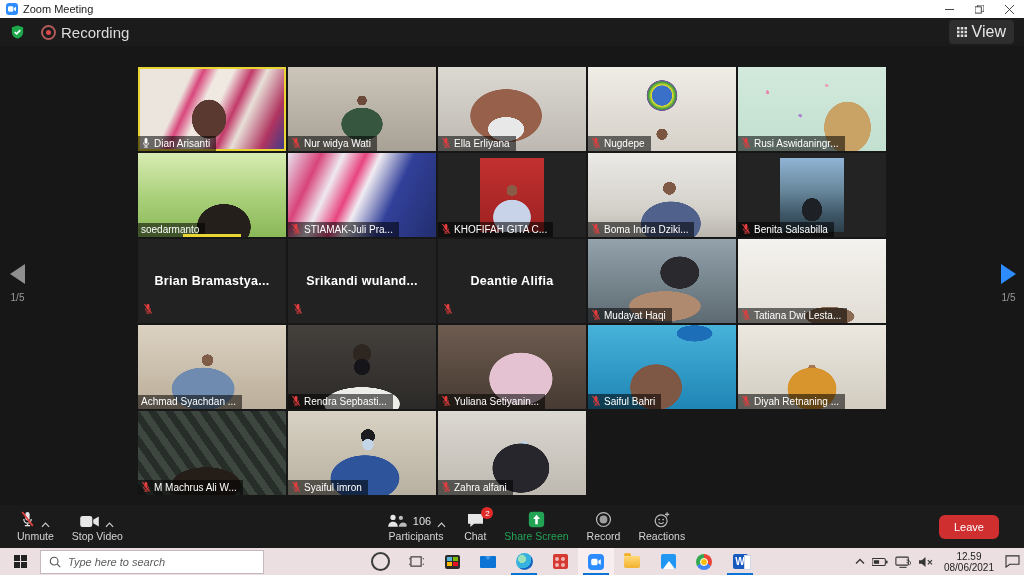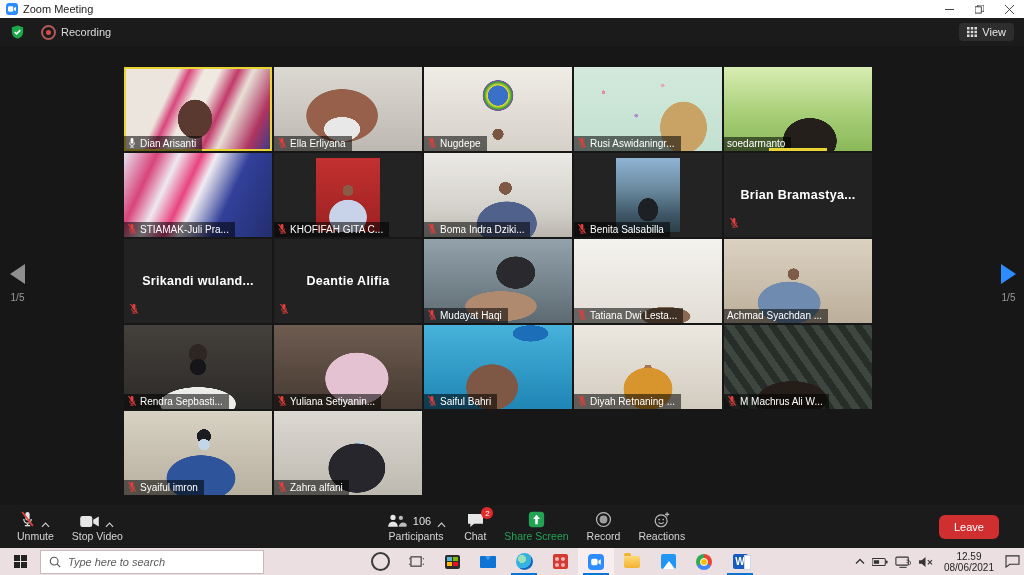--- a/index.html
+++ b/index.html
@@ -12,27 +12,27 @@
     display:flex;align-items:center;justify-content:center;flex:0 0 auto;}
   .titletext{font-size:11px;color:#222;margin-left:5px;flex:1;}
   .winctl{width:30px;height:18px;display:flex;align-items:center;justify-content:center;color:#333;}
 
   
   .topbar{height:28px;background:#1b1b1b;display:flex;align-items:center;padding:0 10px;}
   .recwrap{display:flex;align-items:center;margin-left:16px;gap:5px;}
   .recdot{width:11px;height:11px;border-radius:50%;border:2px solid #b05a5a;background:#1b1b1b;
     display:flex;align-items:center;justify-content:center;}
   .recdot i{width:5px;height:5px;border-radius:50%;background:#d94a4a;display:block;}
-  .reclabel{font-size:11px;color:#dcdcdc;}
+  .reclabel{font-size:15px;color:#dcdcdc;}
   .viewbtn{margin-left:auto;background:#2e2e2e;border-radius:4px;padding:3px 8px;display:flex;
-    align-items:center;gap:5px;color:#e6e6e6;font-size:11px;}
+    align-items:center;gap:5px;color:#e6e6e6;font-size:16px;}
 
   
   .stage{position:relative;height:459px;background:#171717;}
-  .grid{position:absolute;left:124px;top:21px;display:grid;
+  .grid{position:absolute;left:138px;top:21px;display:grid;
     grid-template-columns:repeat(5,148px);grid-auto-rows:84px;gap:2px;}
   .tile{position:relative;background:#232323;overflow:hidden;}
   .tile.active{box-shadow:inset 0 0 0 2px #e8d432;}
   .plate{position:absolute;left:0;bottom:0;display:flex;align-items:center;gap:3px;
     background:rgba(0,0,0,0.55);padding:1px 6px 2px 3px;max-width:96%;}
   .pname{font-size:10px;color:#fff;white-space:nowrap;overflow:hidden;text-overflow:ellipsis;}
   .center-name{position:absolute;inset:0;display:flex;align-items:center;justify-content:center;
     font-size:12.5px;font-weight:bold;color:#fff;letter-spacing:.3px;}
   .corner-mic{position:absolute;left:5px;bottom:4px;}
   .photo{position:absolute;left:50%;top:50%;transform:translate(-50%,-50%);width:64px;height:74px;}
@@ -171,20 +171,32 @@
           <div class="plate">
             <svg width="10" height="12" viewBox="0 0 14 16">
               <rect x="5" y="1" width="4" height="8" rx="2" fill="#ffffff"></rect>
               <path d="M3.5 7.5a3.5 4 0 0 0 7 0" fill="none" stroke="#ffffff" stroke-width="1.2"></path>
               <line x1="7" y1="12" x2="7" y2="13.5" stroke="#ffffff" stroke-width="1.2"></line>
               <line x1="4.5" y1="13.8" x2="9.5" y2="13.8" stroke="#ffffff" stroke-width="1.2"></line>
             </svg>
             <span class="pname">Dian Arisanti</span>
           </div>
         </div>
+        <div class="tile" style="background: radial-gradient(30% 42% at 50% 68%, rgb(55, 86, 63) 46%, transparent 47%), radial-gradient(8px at 50% 40%, rgb(107, 74, 58) 60%, transparent 61%), linear-gradient(rgb(204, 198, 186) 0%, rgb(168, 162, 150) 100%);">
+          <div class="plate">
+            <svg width="10" height="12" viewBox="0 0 14 16">
+              <rect x="5" y="1" width="4" height="8" rx="2" fill="#e43d3d"></rect>
+              <path d="M3.5 7.5a3.5 4 0 0 0 7 0" fill="none" stroke="#e43d3d" stroke-width="1.2"></path>
+              <line x1="7" y1="12" x2="7" y2="13.5" stroke="#e43d3d" stroke-width="1.2"></line>
+              <line x1="4.5" y1="13.8" x2="9.5" y2="13.8" stroke="#e43d3d" stroke-width="1.2"></line>
+              <line x1="2" y1="1" x2="12" y2="14" stroke="#e43d3d" stroke-width="1.6"></line>
+            </svg>
+            <span class="pname">Nur widya Wati</span>
+          </div>
+        </div>
         <div class="tile" style="background: radial-gradient(22% 26% at 46% 74%, rgb(232, 232, 232) 55%, transparent 56%), radial-gradient(52% 68% at 46% 58%, rgb(150, 96, 74) 46%, transparent 47%), linear-gradient(rgb(220, 216, 210), rgb(189, 185, 178));">
           <div class="plate">
             <svg width="10" height="12" viewBox="0 0 14 16">
               <rect x="5" y="1" width="4" height="8" rx="2" fill="#e43d3d"></rect>
               <path d="M3.5 7.5a3.5 4 0 0 0 7 0" fill="none" stroke="#e43d3d" stroke-width="1.2"></path>
               <line x1="7" y1="12" x2="7" y2="13.5" stroke="#e43d3d" stroke-width="1.2"></line>
               <line x1="4.5" y1="13.8" x2="9.5" y2="13.8" stroke="#e43d3d" stroke-width="1.2"></line>
               <line x1="2" y1="1" x2="12" y2="14" stroke="#e43d3d" stroke-width="1.6"></line>
             </svg>
             <span class="pname">Ella Erliyana</span>

